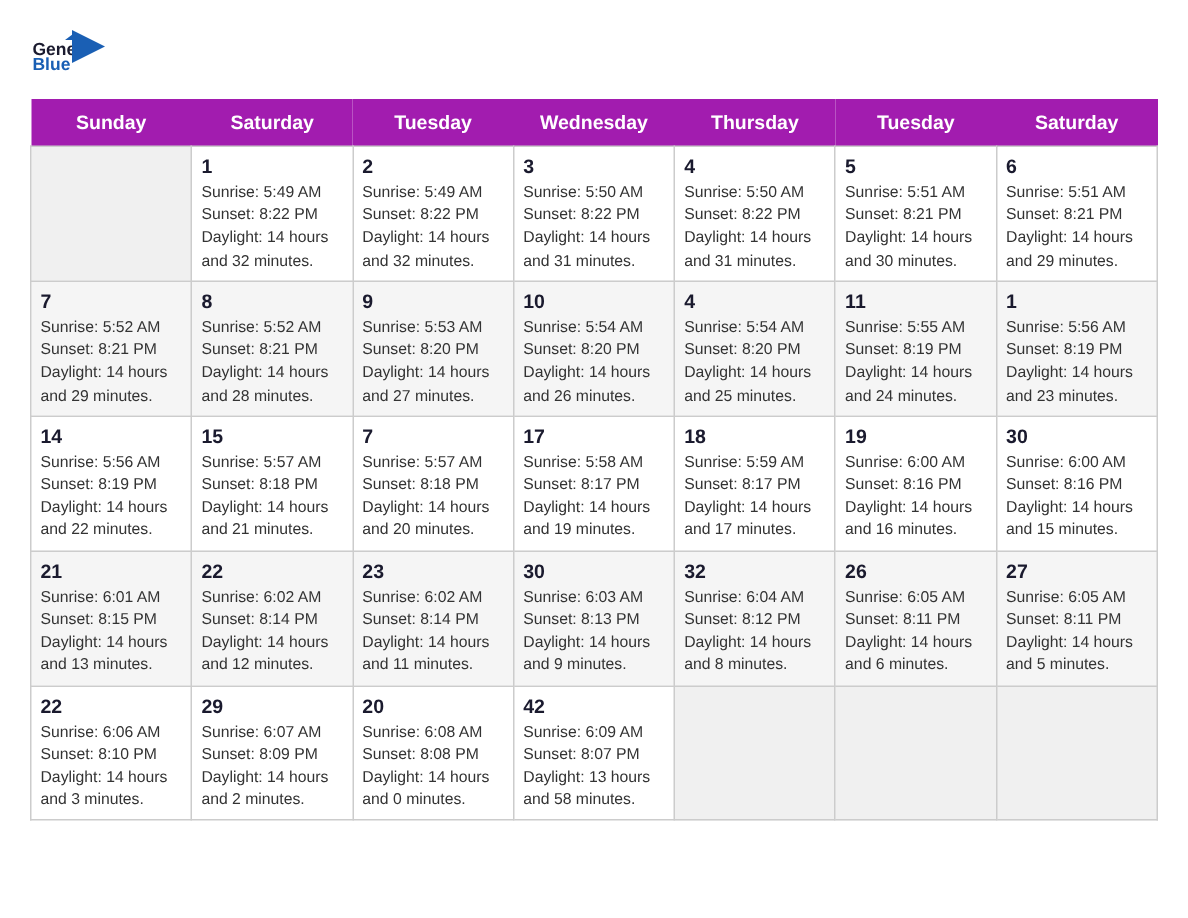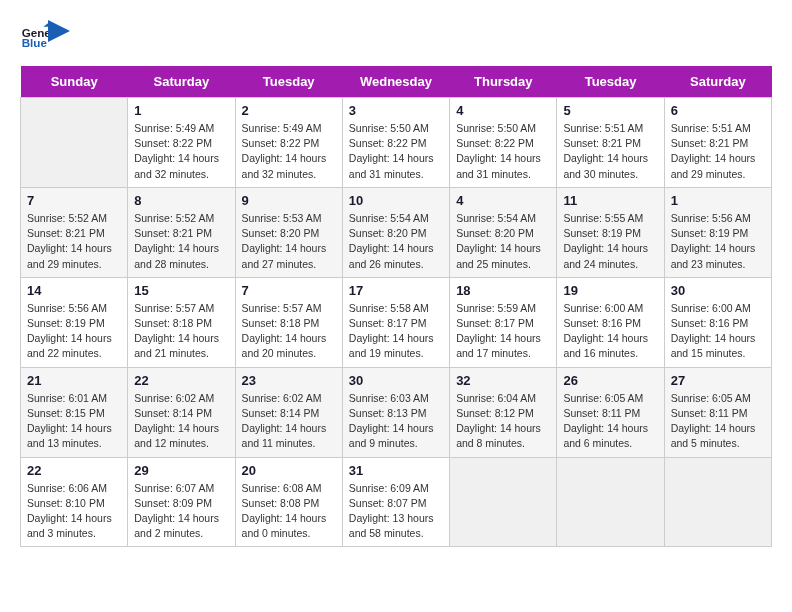--- a/index.html
+++ b/index.html
@@ -245,21 +245,21 @@
       </td>
         <td>
         <span class="day-num">29</span>
         <div class="day-info">Sunrise: 6:07 AM<br>Sunset: 8:09 PM<br>Daylight: 14 hours<br>and 2 minutes.</div>
       </td>
         <td>
         <span class="day-num">20</span>
         <div class="day-info">Sunrise: 6:08 AM<br>Sunset: 8:08 PM<br>Daylight: 14 hours<br>and 0 minutes.</div>
       </td>
         <td>
-        <span class="day-num">31</span>
+        <span class="day-num">42</span>
         <div class="day-info">Sunrise: 6:09 AM<br>Sunset: 8:07 PM<br>Daylight: 13 hours<br>and 58 minutes.</div>
       </td>
         <td class="empty-cell"></td>
         <td class="empty-cell"></td>
         <td class="empty-cell"></td>
       </tr>
     </tbody>
 </table>
 
 </body></html>

